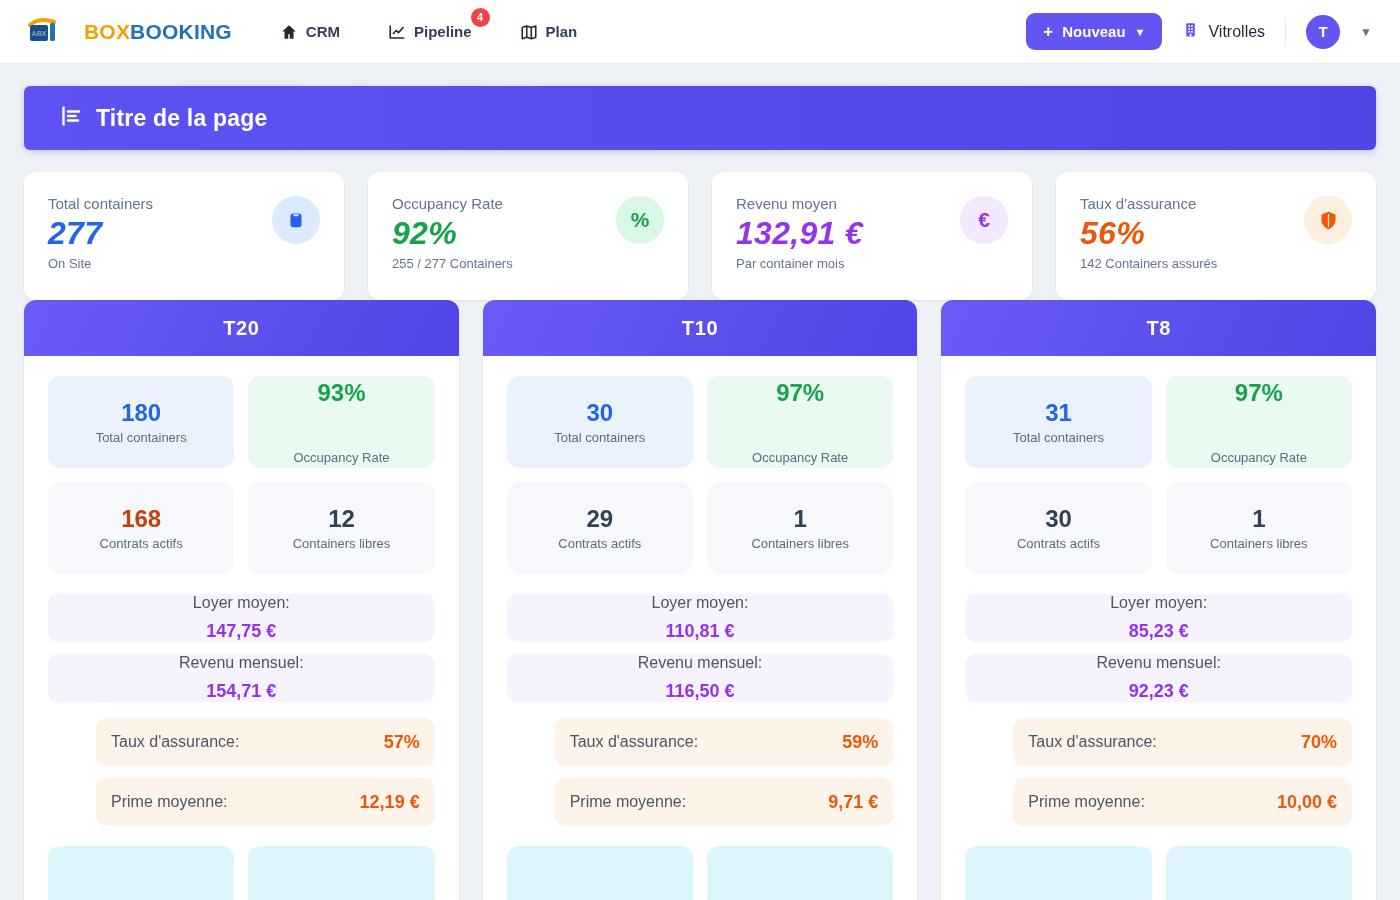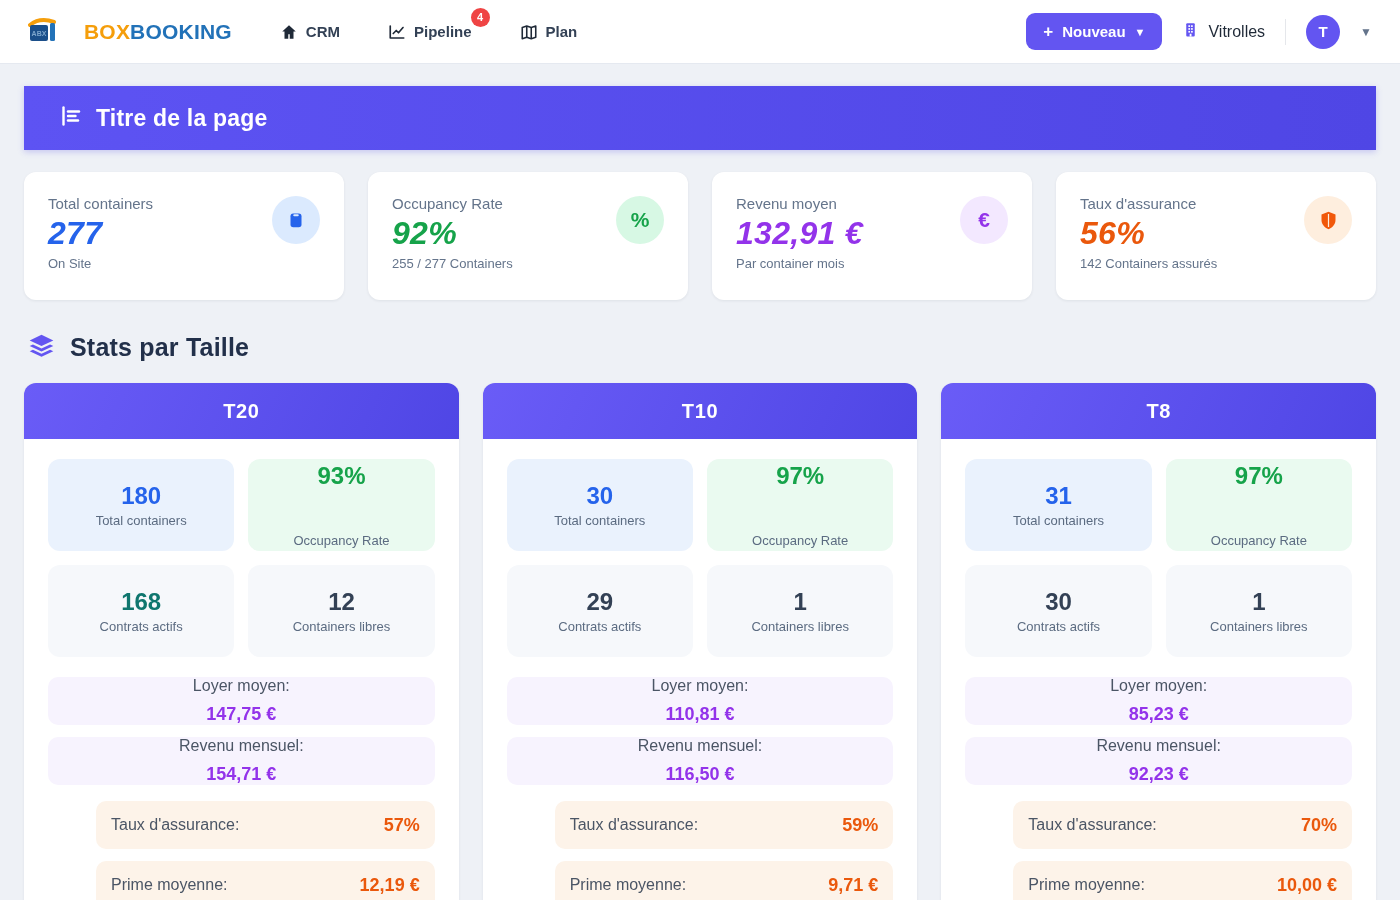--- a/index.html
+++ b/index.html
@@ -42,21 +42,21 @@
   .avatar {
     width:34px; height:34px; border-radius:50%; background:#6355f1; color:#fff;
     font-size:15px; font-weight:700; display:flex; align-items:center; justify-content:center; cursor:pointer;
   }
   .chev-down { color:#64748b; font-size:12px; cursor:pointer; }
 
   
   .page { padding:22px 24px 0; }
 
   .banner {
-    height:64px; border-radius:0;
+    height:64px; border-radius:6px;
     background:linear-gradient(90deg,#5d53f3,#4f46e5);
     display:flex; align-items:center; gap:13px; padding:0 35px;
     box-shadow:0 2px 6px rgba(79,70,229,.25);
   }
   .banner-title { color:#fff; font-size:23px; font-weight:700; letter-spacing:.2px; }
 
   
   .kpi-row { display:grid; grid-template-columns:repeat(4,1fr); gap:24px; margin-top:22px; }
   .kpi-card {
     position:relative; background:#fff; border-radius:12px; height:128px;
@@ -230,47 +230,37 @@
       <div class="kpi-sub">142 Containers assurés</div>
       <div class="kpi-icon bg-orange">
         <svg width="21" height="21" viewBox="0 0 24 24">
             <path d="M12 2l8 3v6.2c0 5.1-3.4 9.1-8 10.8-4.6-1.7-8-5.7-8-10.8V5l8-3z" fill="#f1580a"></path>
             <path d="M12 4.5v15" stroke="#feeede" stroke-width="1.4"></path>
           </svg>
       </div>
     </div>
   </div>
 
-  <div class="section-head">
-    <span>
-      <svg width="27" height="27" viewBox="0 0 24 24" fill="#6355f1">
-          <path d="M12 2.5L22.5 7.5 12 12.5 1.5 7.5 12 2.5z"></path>
-          <path d="M4.4 11L12 14.6 19.6 11l2.9 1.4L12 17.3 1.5 12.4 4.4 11z"></path>
-          <path d="M4.4 15.8L12 19.4l7.6-3.6 2.9 1.4L12 22.1 1.5 17.2l2.9-1.4z"></path>
-        </svg>
-    </span>
-    <span class="section-title">Stats par Taille</span>
-  </div>
 
   <div class="sizes-row">
 
     <div class="size-card">
       <div class="size-head">T20</div>
       <div class="size-body">
         <div class="mini-grid">
           <div class="mini-cell cell-blue">
             <div class="mini-value c-blue">180</div>
             <div class="mini-label">Total containers</div>
           </div>
           <div class="mini-cell cell-green">
             <div class="mini-value c-green">93%</div>
             <div class="mini-label">Occupancy Rate</div>
           </div>
           <div class="mini-cell cell-gray">
-            <div class="mini-value" style="color:#0f766e;">168</div>
+            <div class="mini-value" style="color:#c2410c;">168</div>
             <div class="mini-label">Contrats actifs</div>
           </div>
           <div class="mini-cell cell-gray">
             <div class="mini-value" style="color:#334155;">12</div>
             <div class="mini-label">Containers libres</div>
           </div>
         </div>
         <div class="rows">
           <div class="stat-row row-purple">
             <span class="stat-row-label">Loyer moyen:</span>

